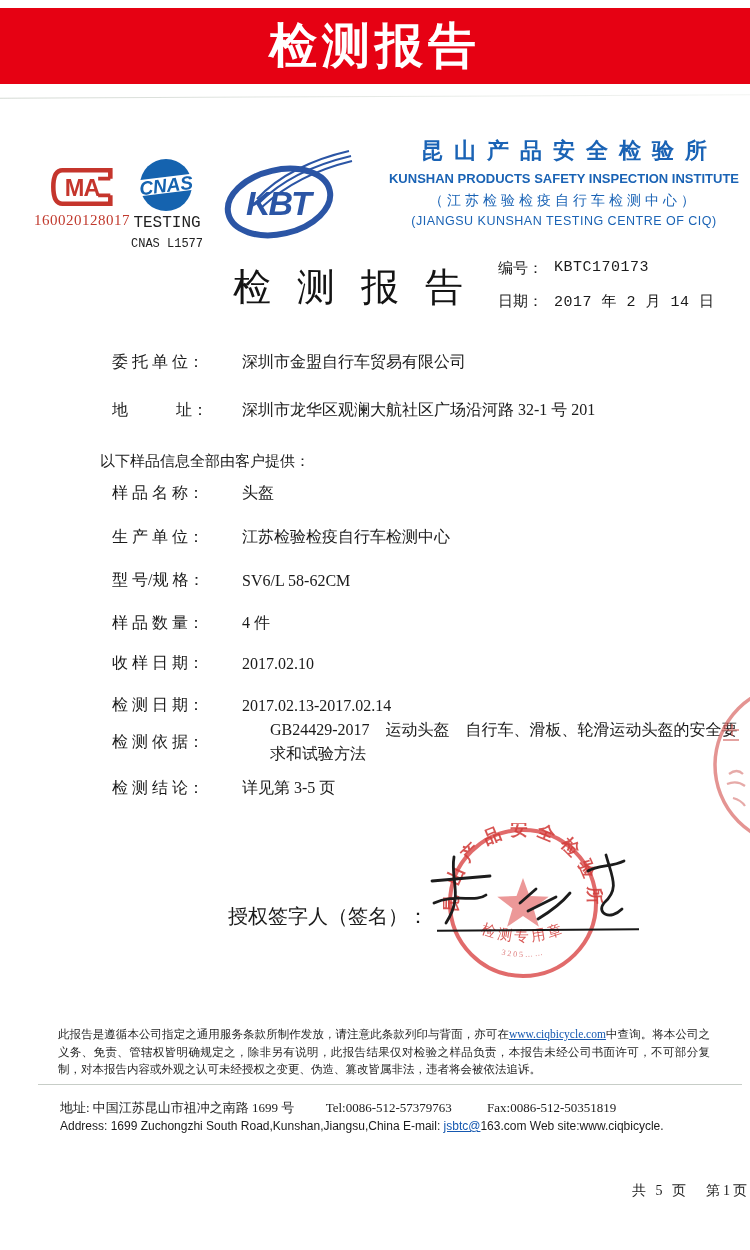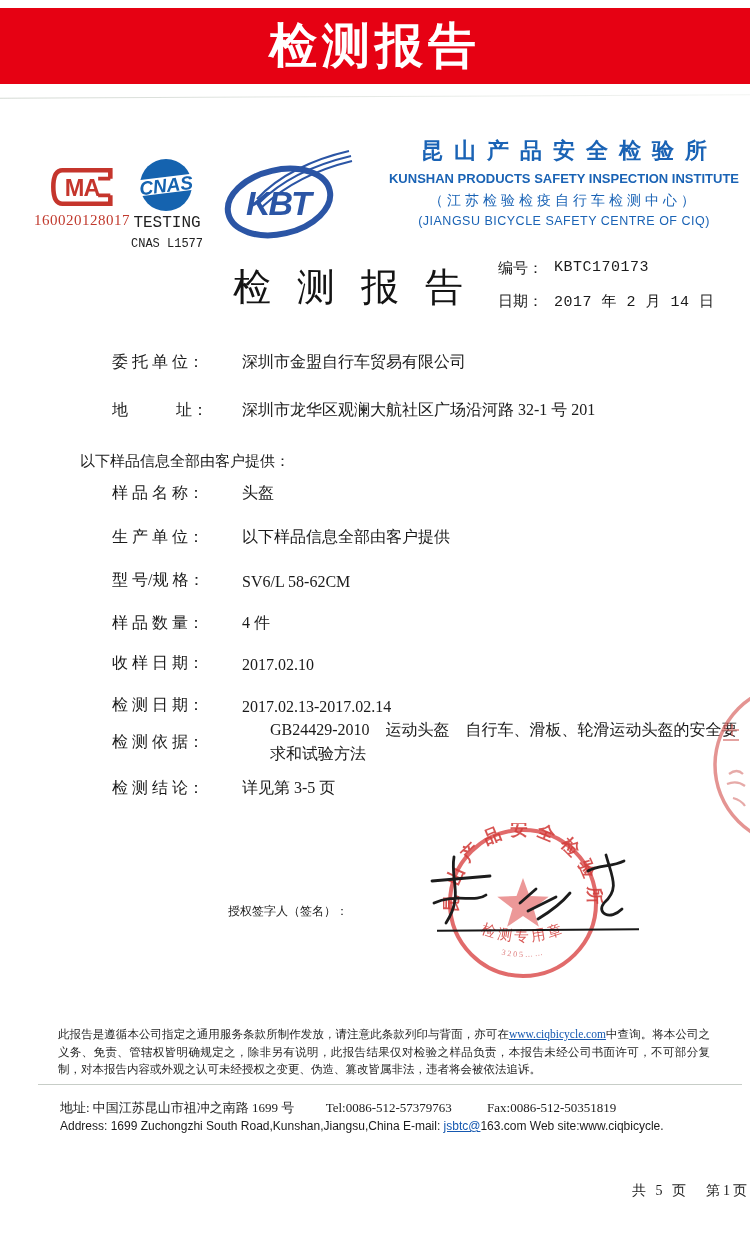--- a/index.html
+++ b/index.html
@@ -34,28 +34,28 @@
   .inst-en2{font-family:"Liberation Sans","DejaVu Sans",sans-serif;font-size:12.5px;
             margin-top:4px;letter-spacing:.5px;white-space:nowrap;}
   
   .report-title{position:absolute;left:233px;top:262px;font-size:38px;letter-spacing:26px;
                 color:#141414;white-space:nowrap;}
   .meta{position:absolute;left:498px;top:259px;font-size:15px;}
   .meta-row{display:flex;height:20px;margin-bottom:13px;white-space:nowrap;}
   .meta-label{width:56px;}
   .meta-value{letter-spacing:.5px;font-family:Liberation Mono, monospace;}
   
-  .frow{position:absolute;left:112px;display:flex;align-items:flex-end;font-size:16px;white-space:nowrap;}
+  .frow{position:absolute;left:112px;display:flex;align-items:center;font-size:16px;white-space:nowrap;}
   .frow.center{align-items:center;gap:28px;}
   .flabel{width:124px;flex:none;white-space:pre;}
   .fvalue{margin-left:6px;}
   .fvalue.wrap{white-space:normal;width:472px;line-height:24px;}
-  .note{position:absolute;left:80px;top:452px;font-size:15px;}
-  
-  .sign-label{position:absolute;left:228px;top:903px;font-size:12px;}
+  .note{position:absolute;left:100px;top:452px;font-size:15px;}
+  
+  .sign-label{position:absolute;left:228px;top:903px;font-size:20px;}
   .stamp-svg{position:absolute;left:443px;top:823px;}
   .sig-svg{position:absolute;left:420px;top:843px;}
   .sign-line{position:absolute;left:437px;top:929px;width:202px;height:2px;background:#161616;transform:rotate(-.4deg);}
   .edge-stamp-svg{position:absolute;right:0;top:678px;}
   
   .disclaimer{position:absolute;left:58px;top:1026px;width:652px;font-size:11.5px;line-height:17.5px;
               text-align:justify;color:#1f1f1f;}
   .link{color:#1558b0;text-decoration:underline;cursor:pointer;}
   .footer-divider{position:absolute;left:38px;top:1084px;width:704px;height:1px;background:#c7cdc7;}
   .addr1{position:absolute;left:60px;top:1099px;font-size:13px;white-space:nowrap;text-align:right;}
@@ -94,21 +94,21 @@
   <svg class="logo kbt-svg" width="135" height="92" viewBox="0 0 135 92">
     <ellipse cx="60" cy="55" rx="52" ry="32" fill="none" stroke="#2b55a5" stroke-width="6" transform="rotate(-13 60 55)"></ellipse>
     <path d="M38,52 C60,28 95,12 130,4 M40,56 C64,32 98,17 132,9 M43,60 C68,37 100,22 133,14" fill="none" stroke="#2b55a5" stroke-width="2"></path>
     <text x="27" y="68" font-family="Liberation Sans,sans-serif" font-size="34" font-weight="bold" font-style="italic" fill="#2b55a5" letter-spacing="-2">KBT</text>
   </svg>
 
   <div class="institute">
     <div class="inst-cn">昆山产品安全检验所</div>
     <div class="inst-en">KUNSHAN PRODUCTS SAFETY INSPECTION INSTITUTE</div>
     <div class="inst-cn2">（江苏检验检疫自行车检测中心）</div>
-    <div class="inst-en2">(JIANGSU BICYCLE SAFETY CENTRE OF CIQ)</div>
+    <div class="inst-en2">(JIANGSU KUNSHAN TESTING CENTRE OF CIQ)</div>
   </div>
 
   <div class="report-title">检测报告</div>
   <div class="meta">
     <div class="meta-row">
       <span class="meta-label">编号：</span>
       <span class="meta-value">KBTC170173</span>
     </div>
     <div class="meta-row">
       <span class="meta-label">日期：</span>
@@ -126,41 +126,41 @@
   </div>
 
   <div class="note">以下样品信息全部由客户提供：</div>
 
   <div class="frow" style="top:483px">
     <span class="flabel">样 品 名 称：</span>
     <span class="fvalue">头盔</span>
   </div>
   <div class="frow" style="top:527px">
     <span class="flabel">生 产 单 位：</span>
-    <span class="fvalue">以下样品信息全部由客户提供</span>
+    <span class="fvalue">江苏检验检疫自行车检测中心</span>
   </div>
   <div class="frow" style="top:570px">
     <span class="flabel">型 号/规 格：</span>
     <span class="fvalue">SV6/L 58-62CM</span>
   </div>
   <div class="frow" style="top:613px">
     <span class="flabel">样 品 数 量：</span>
     <span class="fvalue">4 件</span>
   </div>
   <div class="frow" style="top:653px">
     <span class="flabel">收 样 日 期：</span>
     <span class="fvalue">2017.02.10</span>
   </div>
   <div class="frow" style="top:695px">
     <span class="flabel">检 测 日 期：</span>
     <span class="fvalue">2017.02.13-2017.02.14</span>
   </div>
   <div class="frow center" style="top:716px;height:52px">
     <span class="flabel">检 测 依 据：</span>
-    <span class="fvalue wrap">GB24429-2010　运动头盔　自行车、滑板、轮滑运动头盔的安全要求和试验方法</span>
+    <span class="fvalue wrap">GB24429-2017　运动头盔　自行车、滑板、轮滑运动头盔的安全要求和试验方法</span>
   </div>
   <div class="frow" style="top:778px">
     <span class="flabel">检 测 结 论：</span>
     <span class="fvalue">详见第 3-5 页</span>
   </div>
 
   <div class="sign-label">授权签字人（签名）：</div>
 
   <svg class="stamp-svg" width="160" height="160" viewBox="0 0 160 160">
     <circle cx="80" cy="80" r="73" fill="none" stroke="rgba(217,70,70,0.8)" stroke-width="4"></circle>

